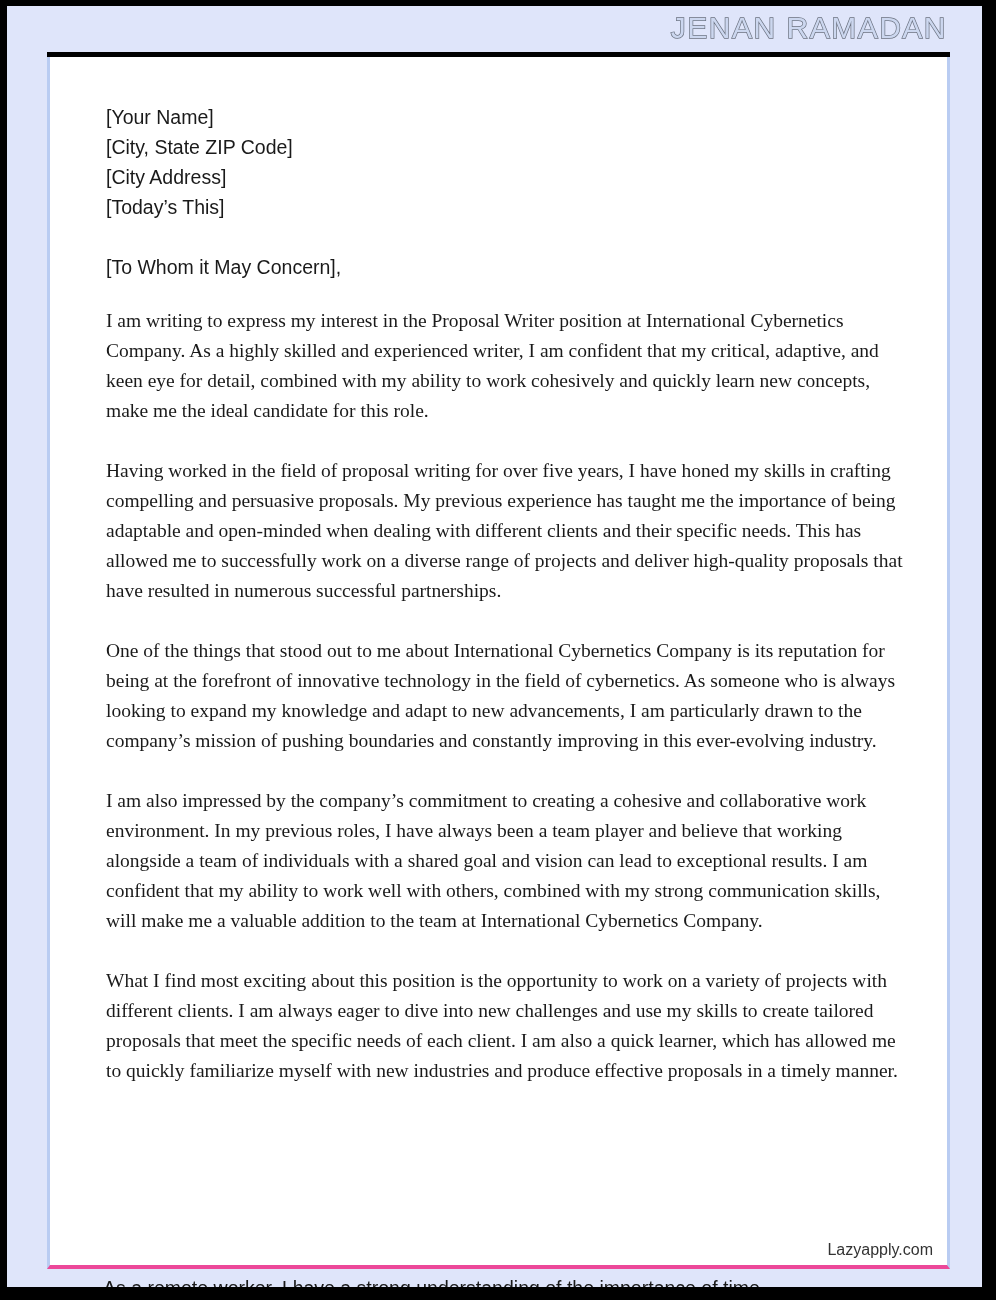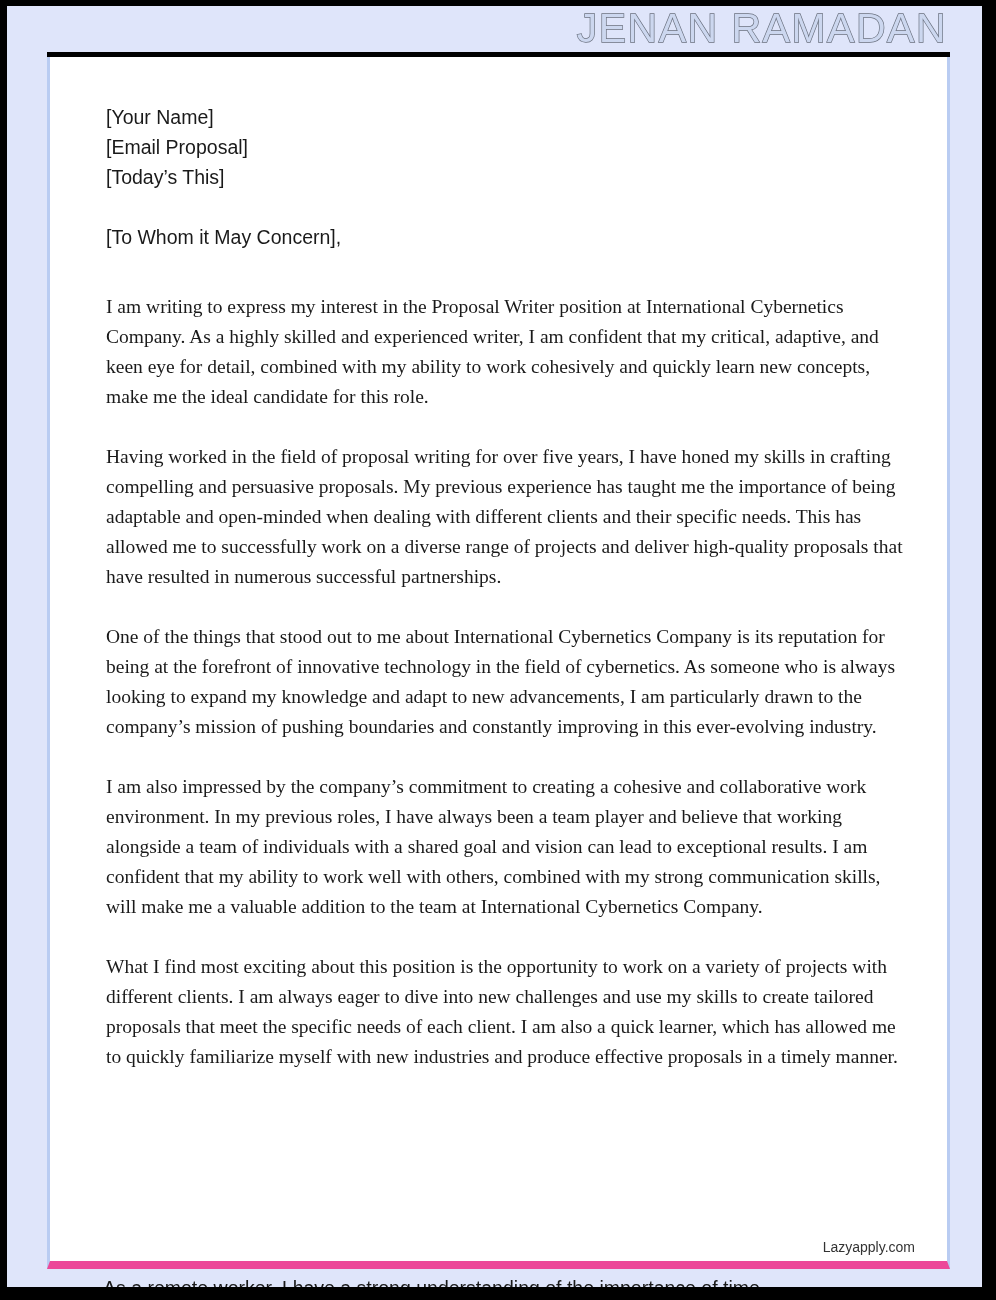--- a/index.html
+++ b/index.html
@@ -31,21 +31,21 @@
     left: 0;
     top: 0;
     width: 975px;
     height: 48px;
   }
   .header-title {
     position: absolute;
     right: 35px;
     top: -2px;
     font-family: "Liberation Sans", sans-serif;
-    font-size: 41px;
+    font-size: 30px;
     font-weight: 400;
     letter-spacing: 1.5px;
     line-height: 48px;
     color: #ccd7ef;
     -webkit-text-stroke: 1.4px #6b7280;
     paint-order: stroke fill;
     white-space: nowrap;
   }
 
   
@@ -61,21 +61,21 @@
   
   .page {
     position: absolute;
     left: 40px;
     top: 51px;
     width: 903px;
     height: 1212px;
     background: #ffffff;
     border-left: 3px solid #b9ccf2;
     border-right: 3px solid #b9ccf2;
-    border-bottom: 8px solid #ec4899;
+    border-bottom: 4px solid #ec4899;
     box-sizing: border-box;
     overflow: hidden;
   }
 
   .page-body {
     position: absolute;
     left: 56px;
     top: 45px;
     width: 800px;
   }
@@ -90,30 +90,30 @@
     text-align: left;
   }
   .letter-para {
     margin-bottom: 30px;
     font-family: Liberation Serif, serif;
   }
   .addr-block {
     margin-bottom: 30px;
   }
   .salutation {
-    margin-bottom: 40px;
+    margin-bottom: 24px;
   }
 
   
   .watermark {
     position: absolute;
-    right: 32px;
+    right: 14px;
     bottom: 6px;
     font-family: "Liberation Sans", sans-serif;
-    font-size: 14px;
+    font-size: 16px;
     color: #333333;
     white-space: nowrap;
   }
 
   
   .overflow-line {
     position: absolute;
     left: 96px;
     top: 1267px;
     width: 860px;
@@ -133,21 +133,22 @@
     <div class="header-title">JENAN RAMADAN</div>
   </div>
 
   <div class="top-rule"></div>
 
   <div class="page">
     <div class="page-body">
 
       <div class="addr-block">
         <div class="letter-line">[Your Name]</div>
-        <div class="letter-line">[Email Proposal]</div>
+        <div class="letter-line">[City, State ZIP Code]</div>
+        <div class="letter-line">[City Address]</div>
         <div class="letter-line">[Today’s This]</div>
       </div>
 
       <div class="letter-line salutation">[To Whom it May Concern],</div>
 
       <p class="letter-para">I am writing to express my interest in the Proposal Writer position at International Cybernetics Company. As a highly skilled and experienced writer, I am confident that my critical, adaptive, and keen eye for detail, combined with my ability to work cohesively and quickly learn new concepts, make me the ideal candidate for this role.</p>
       <p class="letter-para">Having worked in the field of proposal writing for over five years, I have honed my skills in crafting compelling and persuasive proposals. My previous experience has taught me the importance of being adaptable and open-minded when dealing with different clients and their specific needs. This has allowed me to successfully work on a diverse range of projects and deliver high-quality proposals that have resulted in numerous successful partnerships.</p>
       <p class="letter-para">One of the things that stood out to me about International Cybernetics Company is its reputation for being at the forefront of innovative technology in the field of cybernetics. As someone who is always looking to expand my knowledge and adapt to new advancements, I am particularly drawn to the company’s mission of pushing boundaries and constantly improving in this ever-evolving industry.</p>
       <p class="letter-para">I am also impressed by the company’s commitment to creating a cohesive and collaborative work environment. In my previous roles, I have always been a team player and believe that working alongside a team of individuals with a shared goal and vision can lead to exceptional results. I am confident that my ability to work well with others, combined with my strong communication skills, will make me a valuable addition to the team at International Cybernetics Company.</p>
       <p class="letter-para">What I find most exciting about this position is the opportunity to work on a variety of projects with different clients. I am always eager to dive into new challenges and use my skills to create tailored proposals that meet the specific needs of each client. I am also a quick learner, which has allowed me to quickly familiarize myself with new industries and produce effective proposals in a timely manner.</p>

